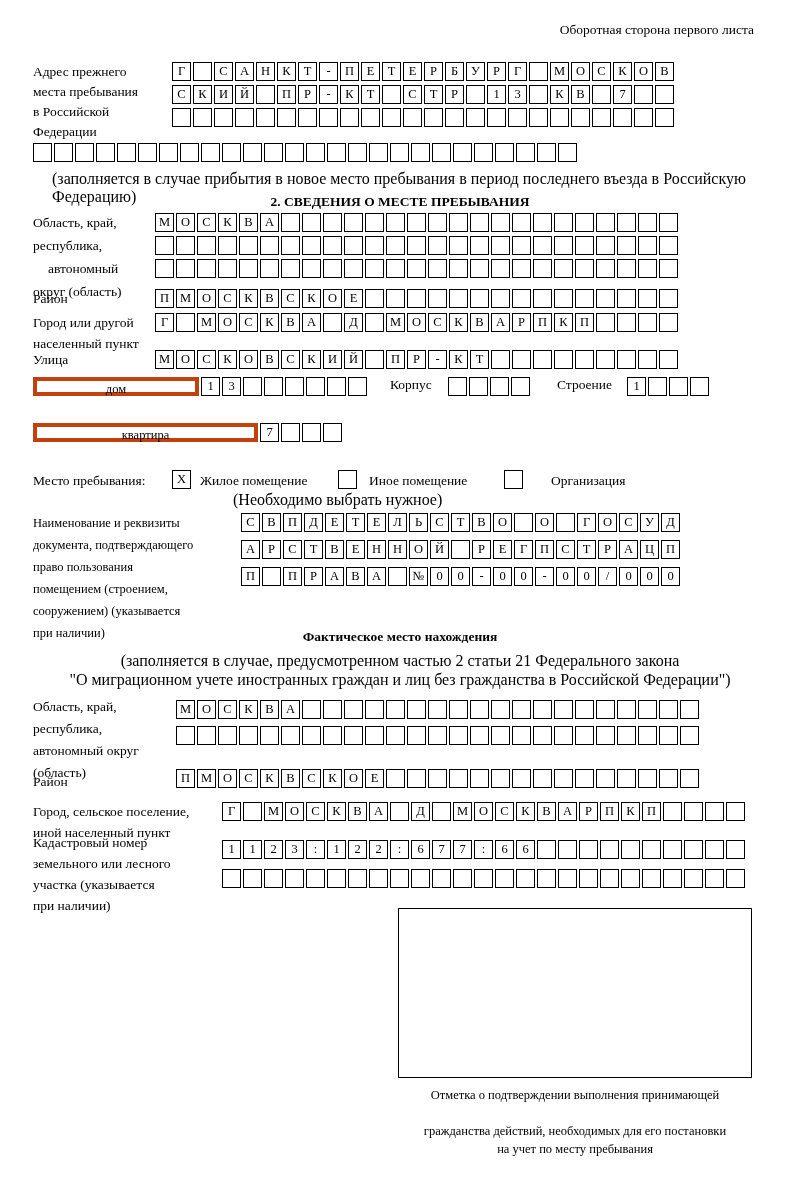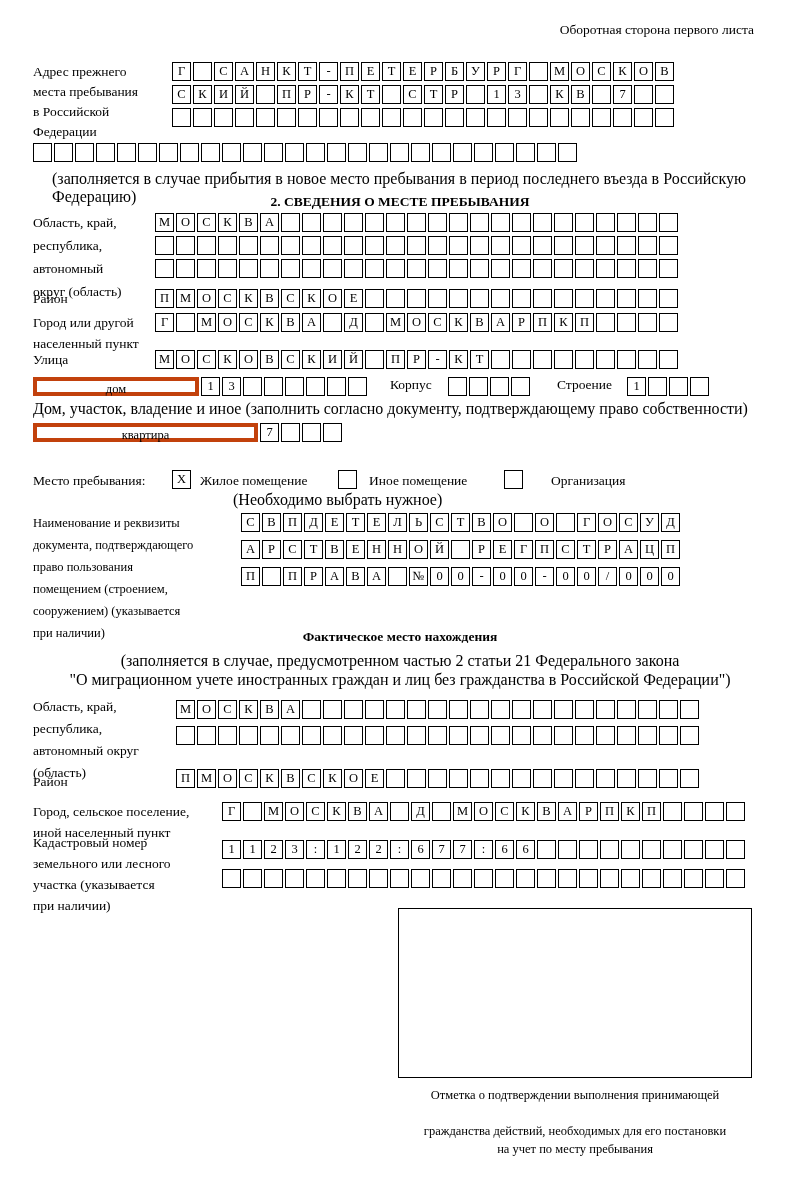--- a/index.html
+++ b/index.html
@@ -214,21 +214,21 @@
       <div class="cell"></div>
       <div class="cell"></div>
     </div>
 
   <div class="row-abs note" style="left:52px; top:170px;">(заполняется в случае прибытия в новое место пребывания в период последнего въезда в Российскую Федерацию)</div>
 
   <div class="row-abs lbl bold center" style="left:0; top:192px; width:800px;">2. СВЕДЕНИЯ О МЕСТЕ ПРЕБЫВАНИЯ</div>
 
   <div class="row-abs lbl" style="left:33px; top:213px;">Область, край,</div>
   <div class="row-abs lbl" style="left:33px; top:236px;">республика,</div>
-  <div class="row-abs lbl" style="left:33px; top:259px;">автономный</div>
+  <div class="row-abs lbl" style="left:48px; top:259px;">автономный</div>
   <div class="row-abs lbl" style="left:33px; top:282px;">округ (область)</div>
 
   <div class="row-abs cells" id="reg-row-0" style="left:155px; top:213px;">
       <div class="cell">М</div>
       <div class="cell">О</div>
       <div class="cell">С</div>
       <div class="cell">К</div>
       <div class="cell">В</div>
       <div class="cell">А</div>
       <div class="cell"></div>
@@ -412,21 +412,20 @@
       <div class="cell"></div>
       <div class="cell"></div>
     </div>
   <div class="row-abs lbl" style="left:557px; top:375px;">Строение</div>
   <div class="row-abs cells" id="stroenie-cells" style="left:627px; top:377px;">
       <div class="cell">1</div>
       <div class="cell"></div>
       <div class="cell"></div>
       <div class="cell"></div>
     </div>
-  <div class="row-abs note" style="left:33px; top:400px;">Дом, участок, владение и иное (заполнить согласно документу, подтверждающему право собственности)</div>
 
   <div class="row-abs wide-box" style="left:33px; top:423px; width:225px;">квартира</div>
   <div class="row-abs cells" id="flat-cells" style="left:260px; top:423px;">
       <div class="cell">7</div>
       <div class="cell"></div>
       <div class="cell"></div>
       <div class="cell"></div>
     </div>
 
   <div class="row-abs lbl" style="left:33px; top:471px;">Место пребывания:</div>

